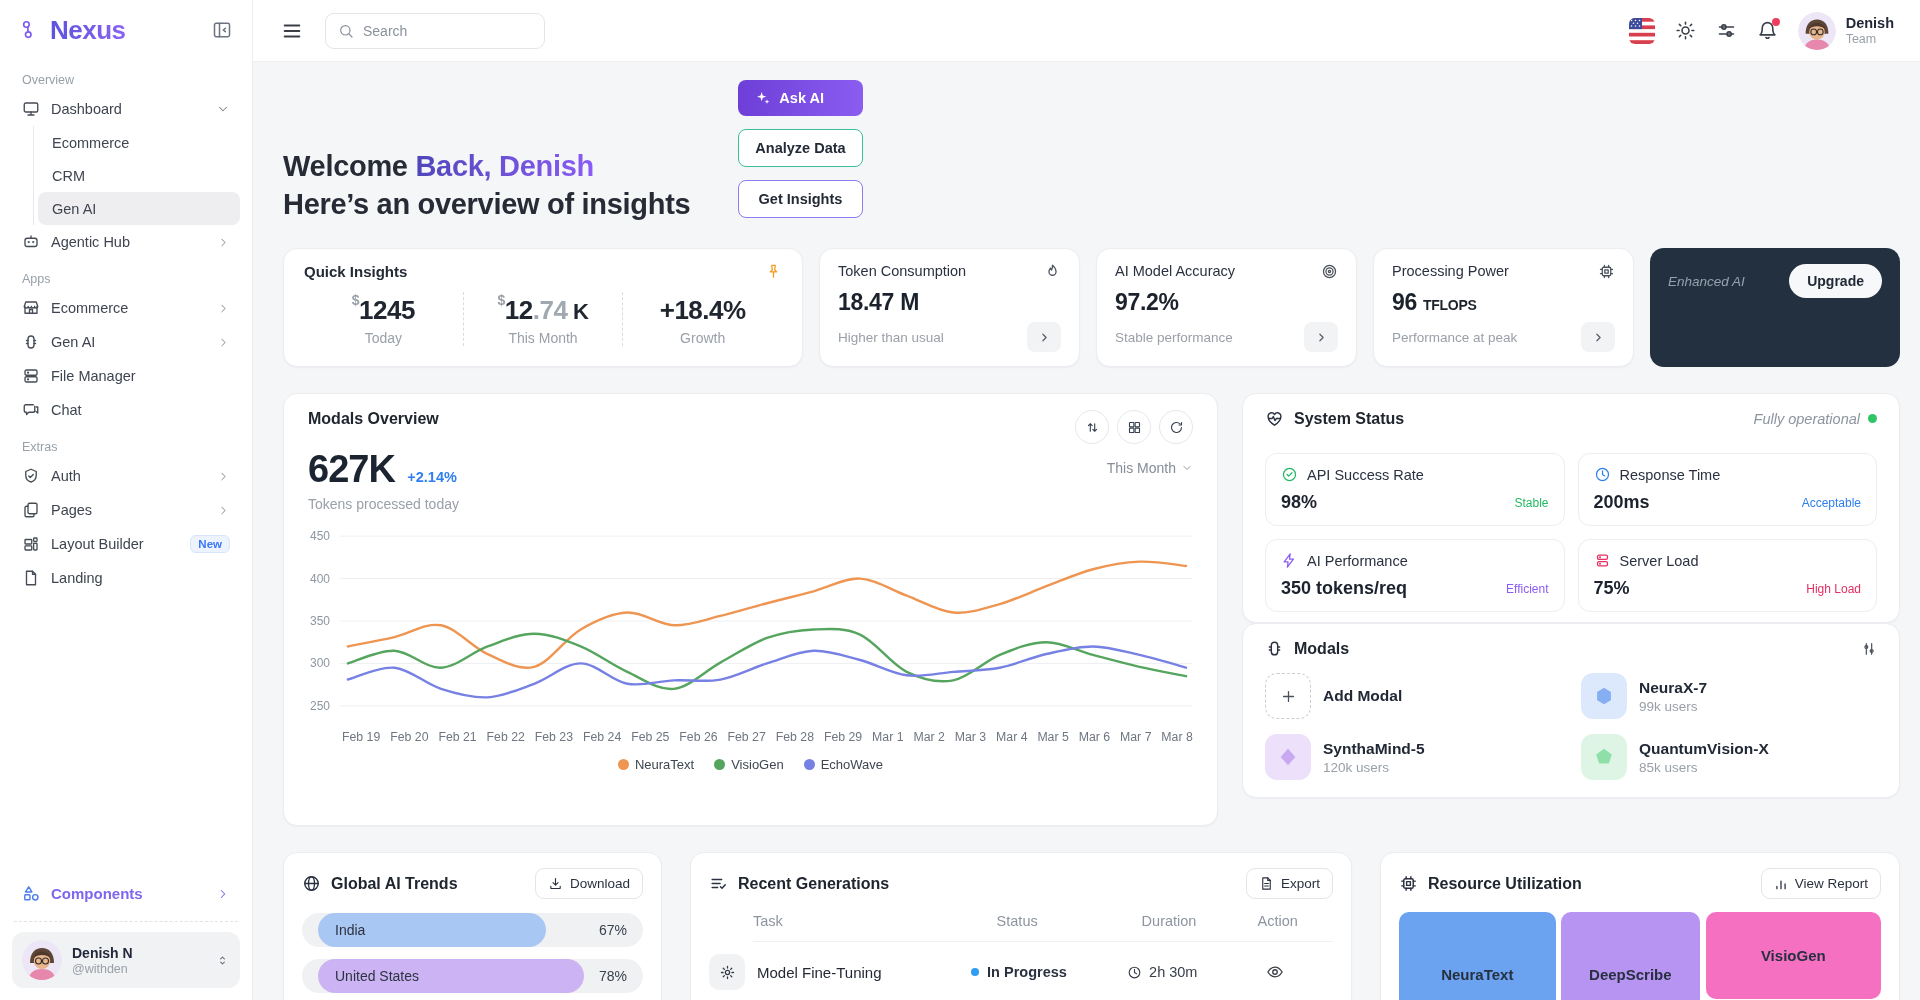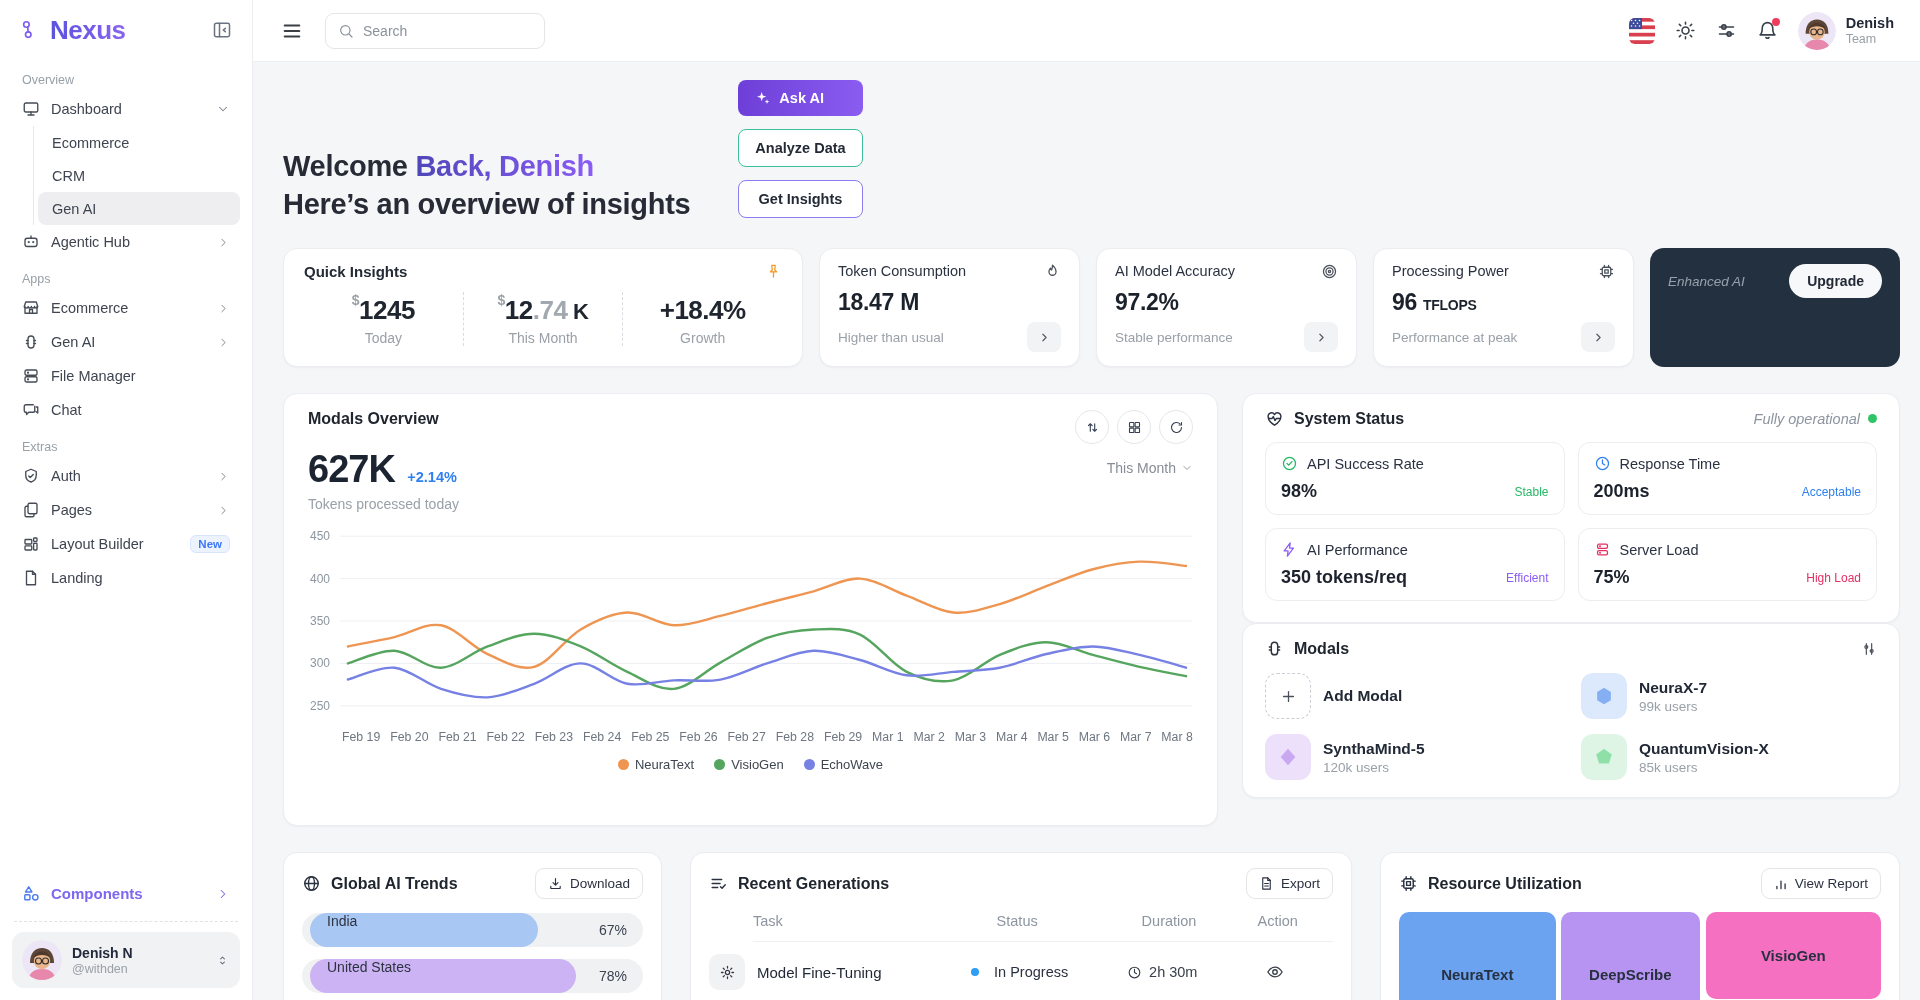--- a/index.html
+++ b/index.html
@@ -107,21 +107,21 @@
   .lg-item i { width:11px; height:11px; border-radius:50%; display:inline-block; }
 
   .right-col { display:flex; flex-direction:column; }
   .status-card { padding:15px 22px; height:230px; }
   .card-head { display:flex; align-items:center; gap:10px; }
   .card-head .ic { color:#2a3140; }
   .card-head-title { font-size:16px; font-weight:bold; color:#20262f; }
   .head-right { margin-left:auto; display:flex; align-items:center; gap:8px; }
   .status-op { font-size:14.5px; font-style:italic; color:#8d95a0; }
   .op-dot { width:9px; height:9px; border-radius:50%; background:#2fc566; }
-  .status-grid { display:grid; grid-template-columns:1fr 1fr; gap:13px; margin-top:14px; }
+  .status-grid { display:grid; grid-template-columns:1fr 1fr; gap:13px; margin-top:25px; }
   .st-item { border:1px solid #ecedef; border-radius:12px; padding:12px 15px; }
   .st-row1 { display:flex; align-items:center; gap:9px; font-size:14.5px; color:#2a3140; }
   .st-row2 { display:flex; align-items:center; justify-content:space-between; margin-top:9px; }
   .st-val { font-size:18px; font-weight:bold; color:#1d232e; }
   .st-badge { font-size:12px; font-weight:500; }
   .c-green { color:#25b865; } .c-blue { color:#2f80ed; } .c-purple { color:#8b5cf6; } .c-red { color:#e62e62; }
 
   .modals-card { padding:15px 22px; height:175px; }
   .modals-grid { display:grid; grid-template-columns:1fr 1fr; gap:15px 20px; margin-top:15px; }
   .modal-item { display:flex; align-items:center; gap:12px; cursor:pointer; }
@@ -134,30 +134,30 @@
   
   .row3 { display:grid; grid-template-columns:379px 662px 1fr; gap:28px; margin-top:26px; }
   .row3 .card { height:300px; }
   .sm-head { display:flex; align-items:center; justify-content:space-between; padding:15px 18px 0; }
   .sm-title { display:flex; align-items:center; gap:10px; font-size:16px; font-weight:bold; color:#20262f; }
   .sm-title .ic { color:#2a3140; }
   .sm-btn { display:flex; align-items:center; gap:7px; background:#fff; border:1px solid #e3e5e9; border-radius:9px; padding:7px 12px; font-size:13.5px; font-weight:500; color:#2a3140; cursor:pointer; font-family:inherit; }
 
   .trend-bars { padding:14px 18px 0; }
   .trend-bar { position:relative; height:34px; border-radius:17px; background:#f0f1f3; margin-bottom:12px; overflow:hidden; }
-  .trend-fill { position:absolute; left:8px; top:0; bottom:0; border-radius:17px; display:flex; align-items:flex-start; padding-left:17px; }
+  .trend-fill { position:absolute; left:16px; top:0; bottom:0; border-radius:17px; display:flex; align-items:center; padding-left:17px; }
   .bar-label { font-size:14px; color:#2c3340; }
   .bar-value { position:absolute; right:16px; top:50%; transform:translateY(-50%); font-size:14px; color:#3a4250; }
 
   .gen-table { padding:4px 18px 0; }
   .gen-hrow { display:grid; grid-template-columns:42% 25% 20% 13%; font-size:14.5px; color:#8d95a0; padding:10px 0 12px; border-bottom:1px solid #eef0f2;margin-left:44px; }
   .gen-row { display:grid; grid-template-columns:42% 25% 20% 13%; align-items:center; padding:12px 0; border-bottom:1px solid #f2f3f5; }
   .task-cell { display:flex; align-items:center; gap:12px; font-size:15px; font-weight:500; color:#232a36; }
   .task-tile { width:36px; height:36px; border-radius:10px; background:#f1f2f4; display:flex; align-items:center; justify-content:center; color:#343b46; flex:none; }
-  .status-cell { display:flex; align-items:center; gap:15px; font-size:14.5px; color:#2a3140; }
+  .status-cell { display:flex; align-items:center; gap:8px; font-size:14.5px; color:#2a3140;font-weight:bold; }
   .st-dot { width:8px; height:8px; border-radius:50%; }
   .dur-cell { display:flex; align-items:center; gap:7px; font-size:14.5px; color:#39404c; }
   .action-cell { color:#3a4049; display:flex; padding-left:14px; }
 
   .treemap { position:relative; margin:13px 18px 0; height:210px; }
   .tm-block { position:absolute; border-radius:10px; display:flex; align-items:center; justify-content:center; font-size:15px; font-weight:bold; color:#263040; }
   .tm-1 { left:0; top:0; width:32.5%; height:125px; }
   .tm-2 { left:33.6%; top:0; width:28.8%; height:125px; }
   .tm-3 { left:63.6%; top:0; width:36.4%; height:87px; }
   .tm-4 { left:63.6%; top:93px; width:17%; height:75px; }

